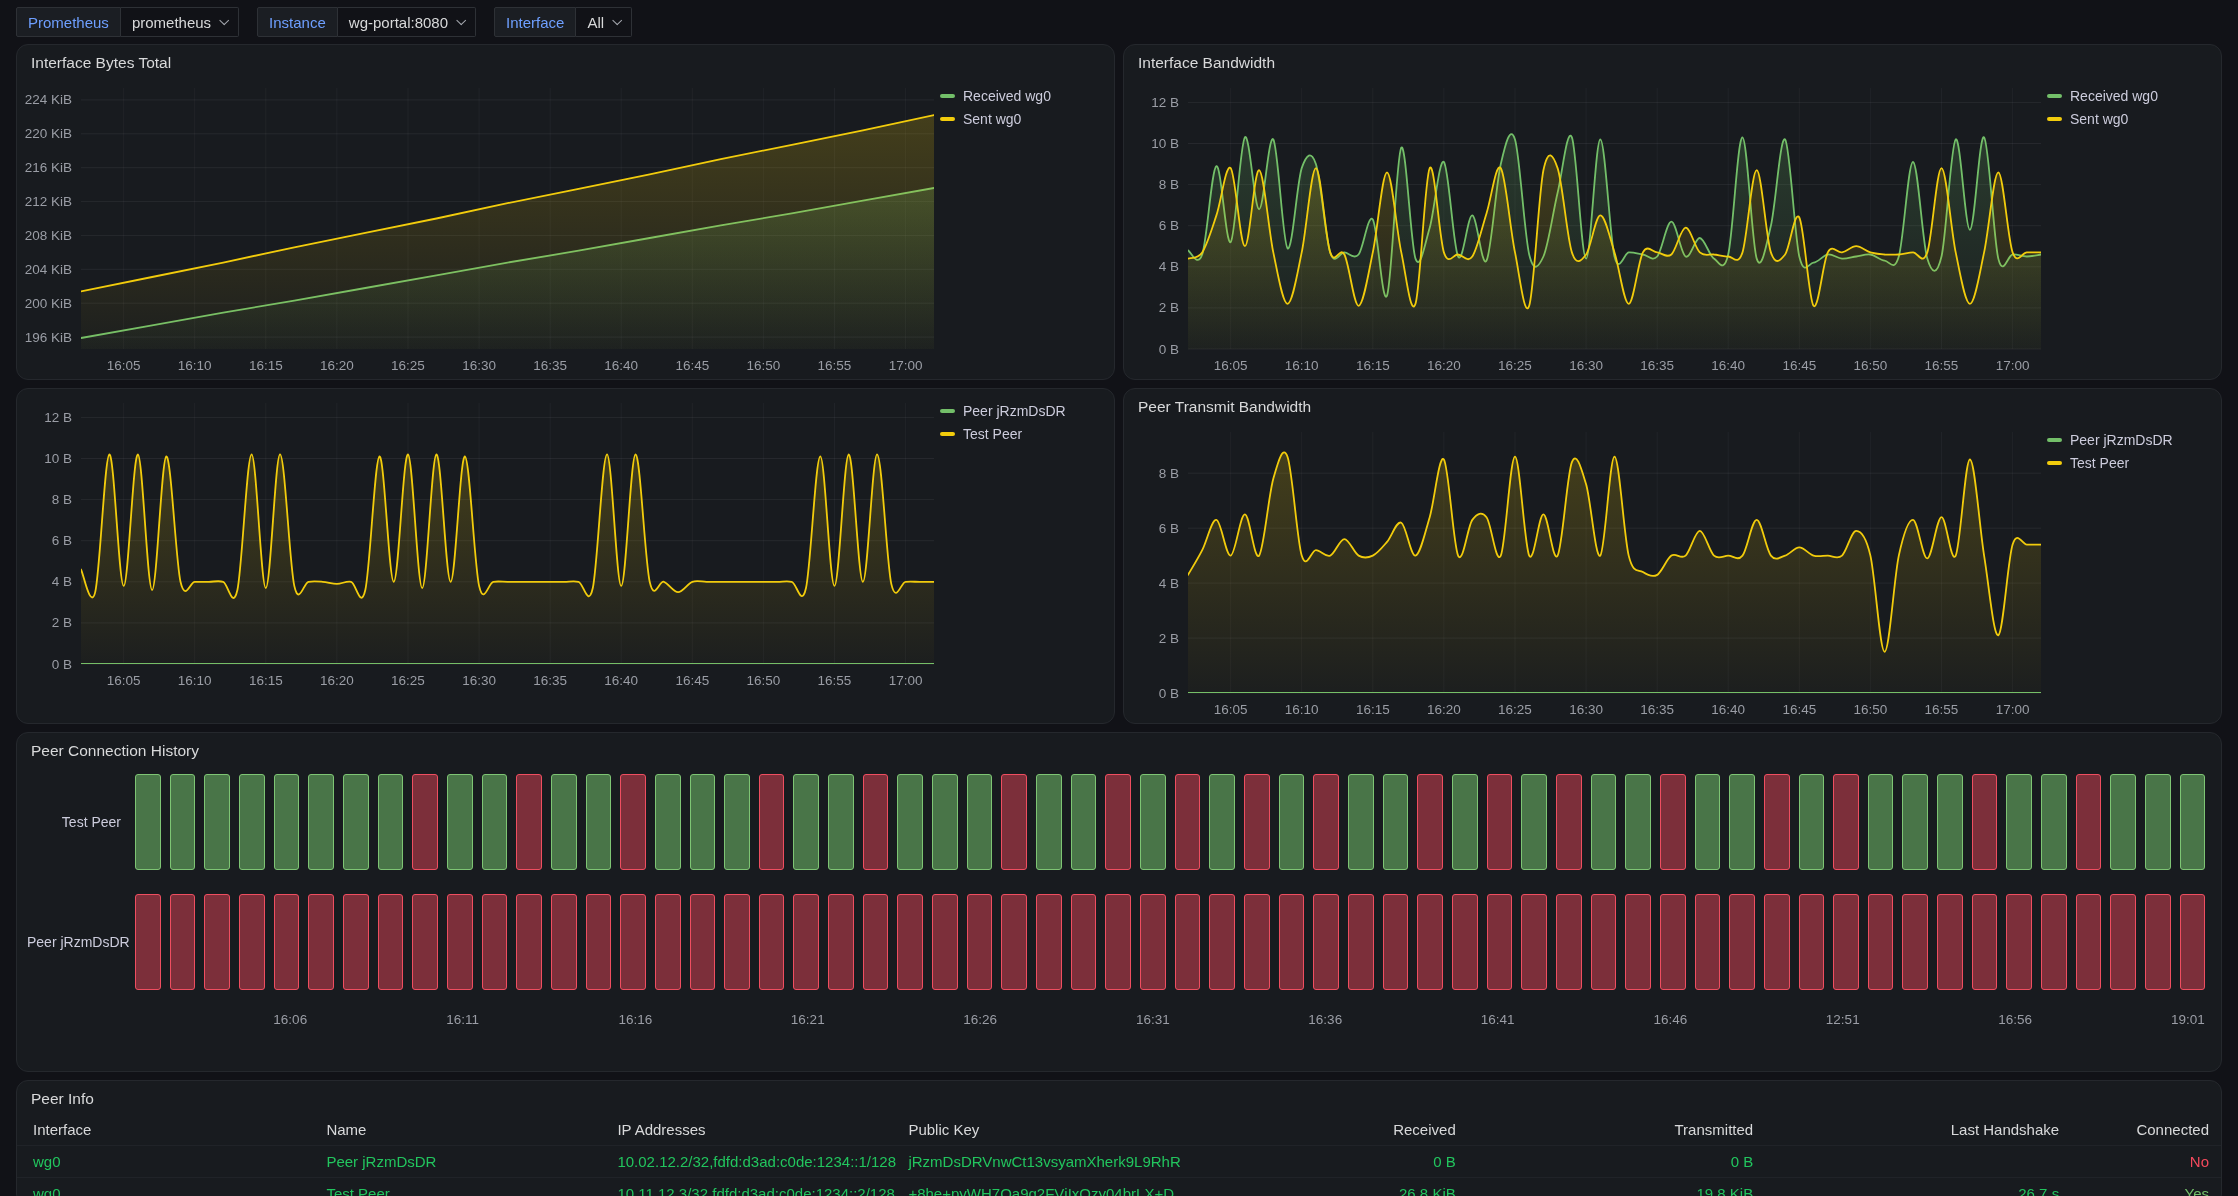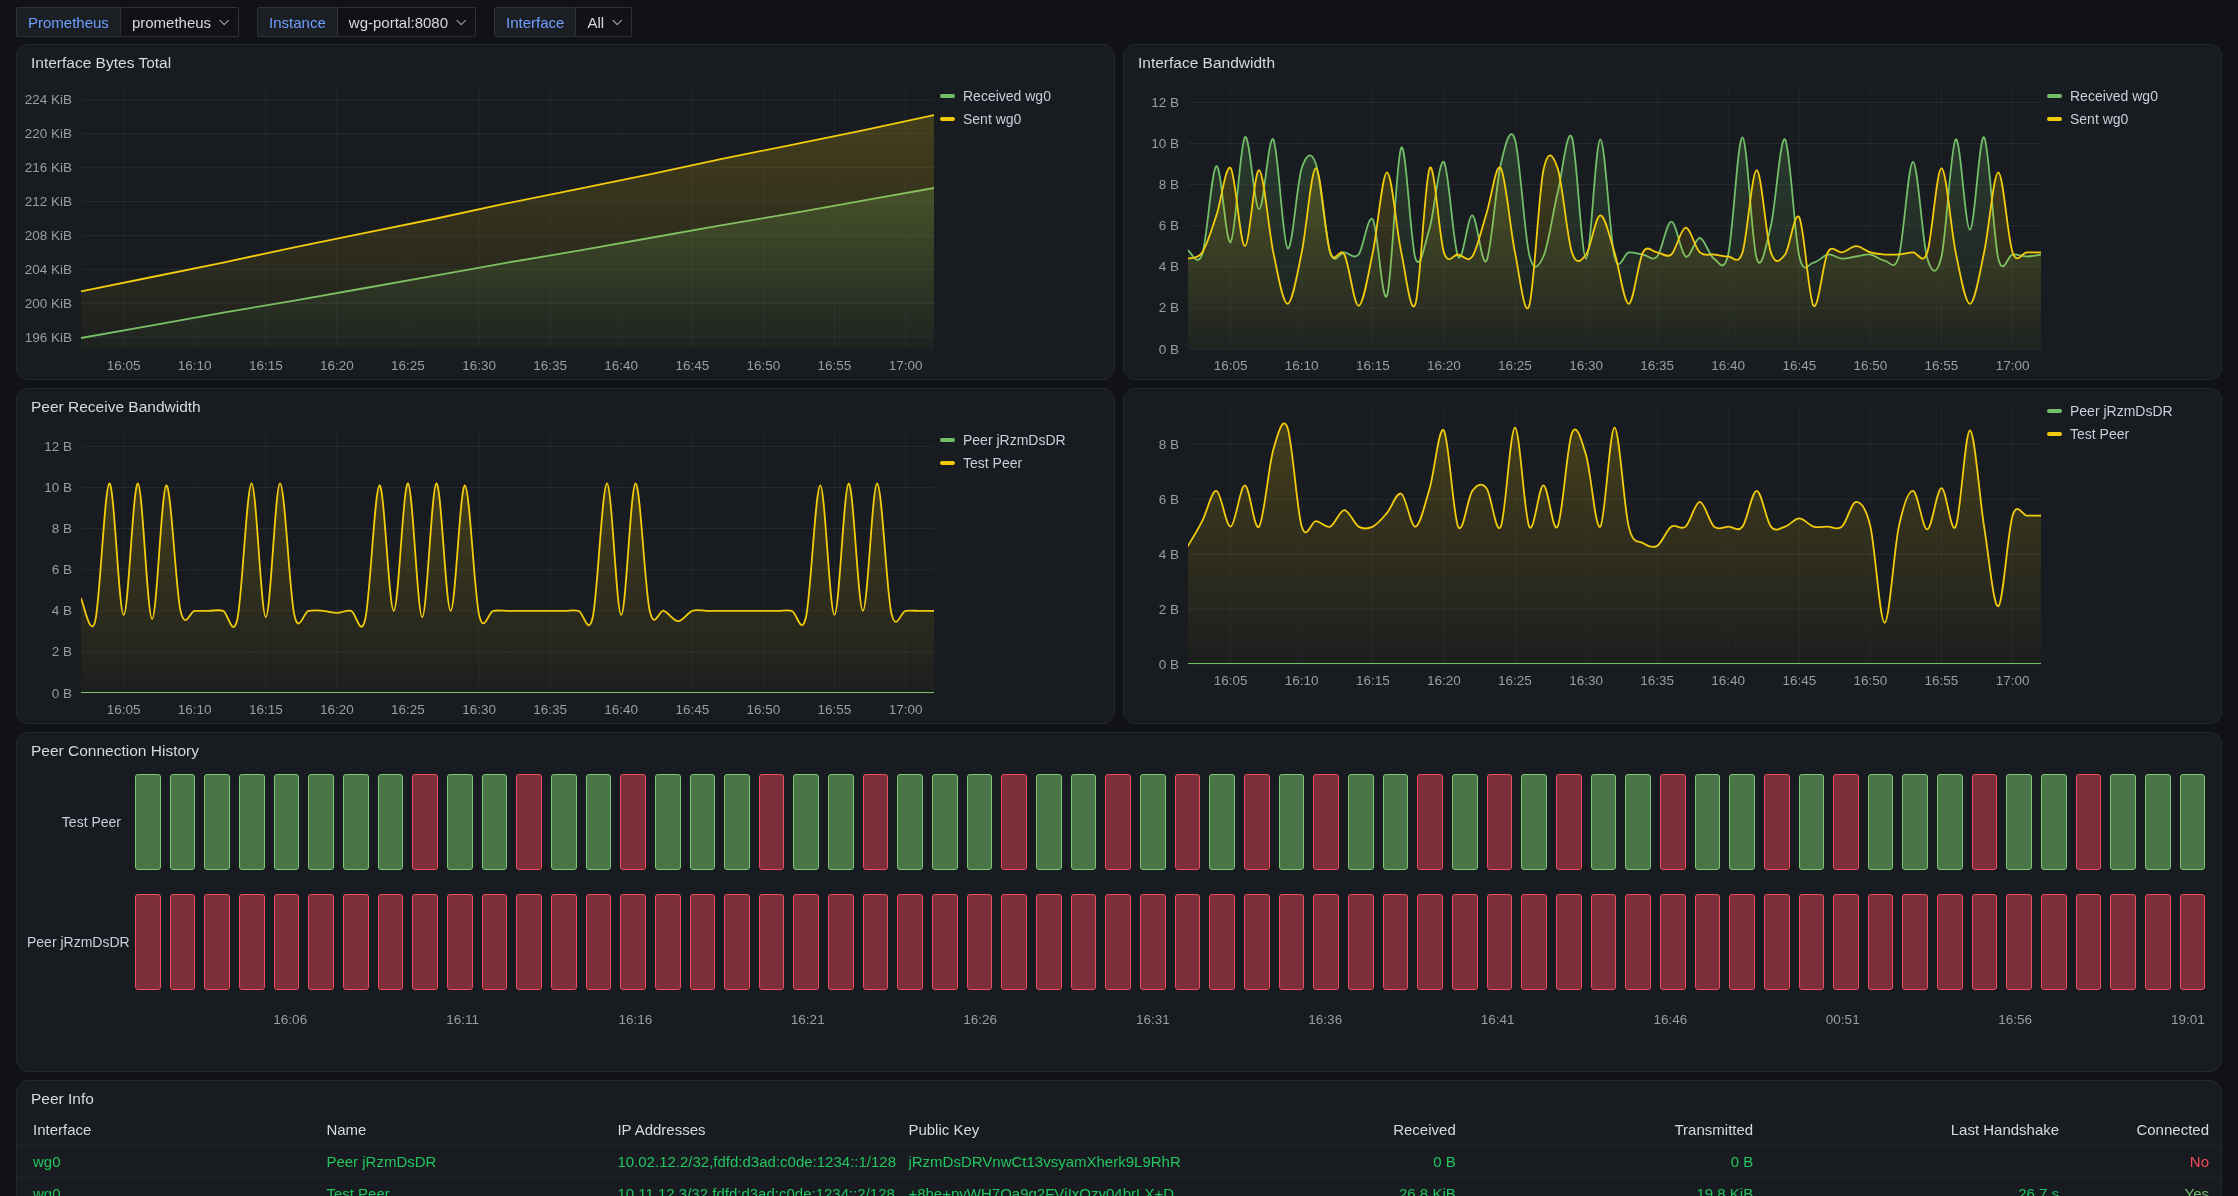--- a/index.html
+++ b/index.html
@@ -235,21 +235,20 @@
               <span class="legend-swatch" style="background:#f2cc0c"></span>
               <span class="legend-label">Sent wg0</span>
             </div>
           </div>
       </div>
     </section>
   </div>
 
   <div class="row row-charts">
     <section class="panel">
-      <header class="panel-header"><span class="panel-title">Peer Receive Bandwidth</span></header>
       <div class="panel-body">
         <div class="chart"><svg width="917" height="303">
               <defs>
                 <clipPath id="cl2">
                   <rect x="58" y="6" width="853" height="269"></rect>
                 </clipPath>
                 <linearGradient id="g2_0" x1="0" y1="0" x2="0" y2="1">
                   <stop offset="0" stop-color="#73bf69" stop-opacity="0.20"></stop>
                   <stop offset="1" stop-color="#73bf69" stop-opacity="0.02"></stop>
                 </linearGradient>
@@ -309,20 +308,21 @@
               <span class="legend-label">Peer jRzmDsDR</span>
             </div>
             <div class="legend-item">
               <span class="legend-swatch" style="background:#f2cc0c"></span>
               <span class="legend-label">Test Peer</span>
             </div>
           </div>
       </div>
     </section>
     <section class="panel">
+      <header class="panel-header"><span class="panel-title">Peer Transmit Bandwidth</span></header>
       <div class="panel-body">
         <div class="chart"><svg width="917" height="303">
               <defs>
                 <clipPath id="cl3">
                   <rect x="58" y="6" width="853" height="269"></rect>
                 </clipPath>
                 <linearGradient id="g3_0" x1="0" y1="0" x2="0" y2="1">
                   <stop offset="0" stop-color="#73bf69" stop-opacity="0.20"></stop>
                   <stop offset="1" stop-color="#73bf69" stop-opacity="0.02"></stop>
                 </linearGradient>
@@ -525,21 +525,21 @@
             <div class="sh-xinner">
               <span style="left:7.50%">16:06</span>
               <span style="left:15.83%">16:11</span>
               <span style="left:24.17%">16:16</span>
               <span style="left:32.50%">16:21</span>
               <span style="left:40.83%">16:26</span>
               <span style="left:49.17%">16:31</span>
               <span style="left:57.50%">16:36</span>
               <span style="left:65.83%">16:41</span>
               <span style="left:74.17%">16:46</span>
-              <span style="left:82.50%">00:51</span>
+              <span style="left:82.50%">12:51</span>
               <span style="left:90.83%">16:56</span>
               <span style="left:99.17%">19:01</span>
             </div>
           </div>
         </div>
     </section>
   </div>
 
   <div class="row row-table">
     <section class="panel">

